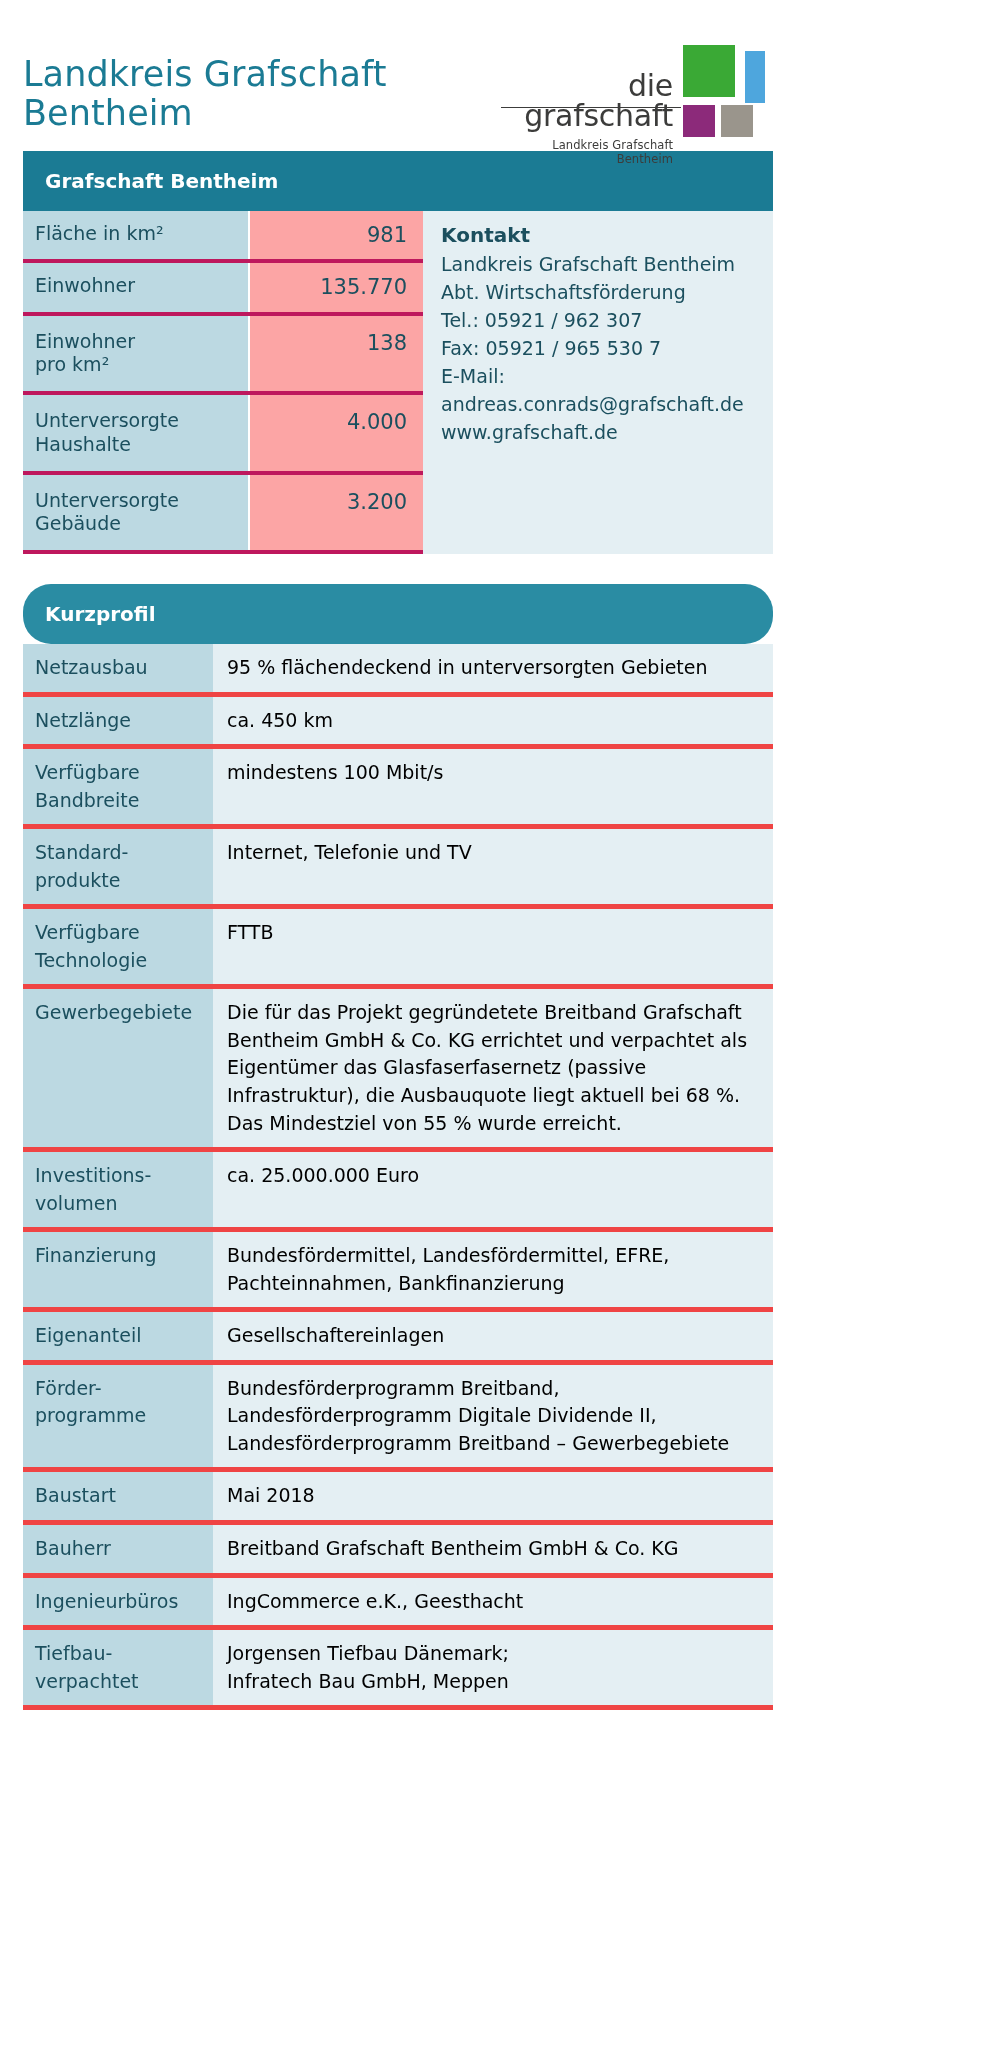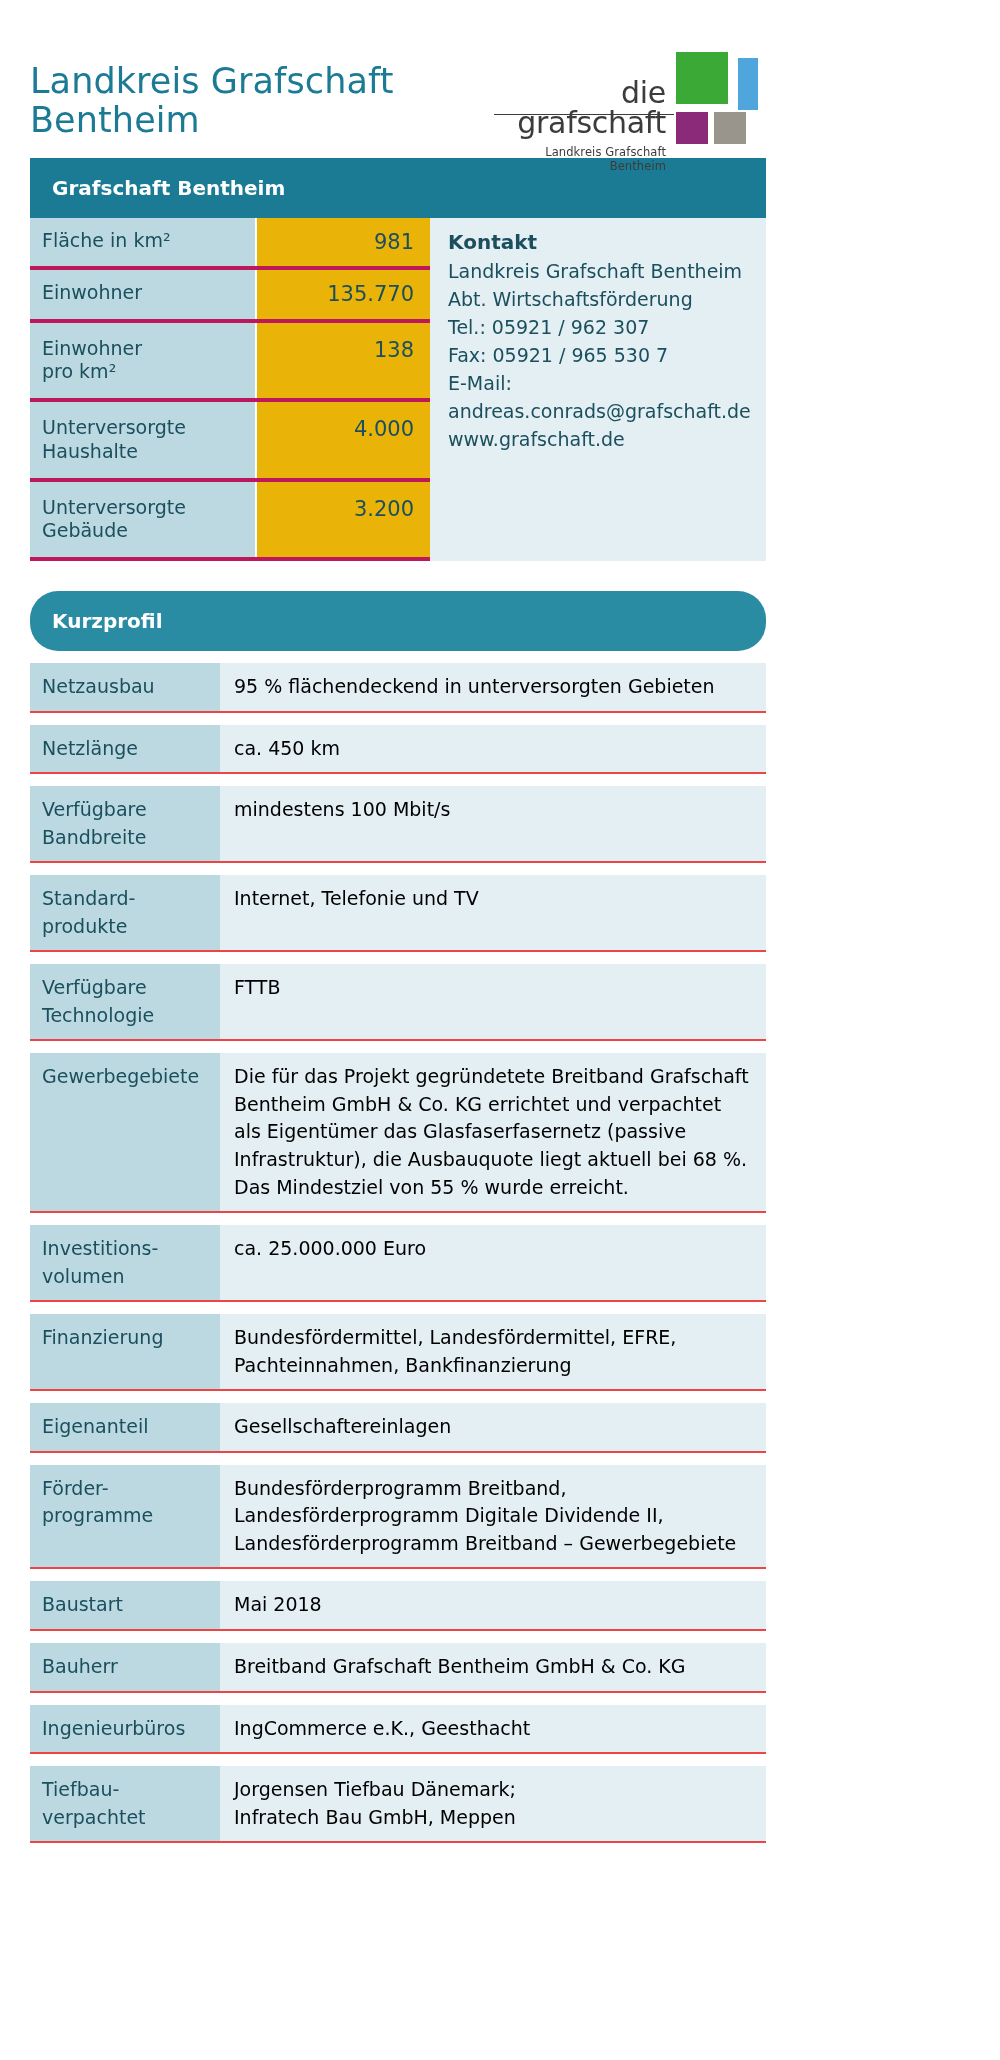--- a/index.html
+++ b/index.html
@@ -7,21 +7,21 @@
     margin: 0; padding: 0;
     width: 1000px;
     background: #ffffff;
     font-family: "DejaVu Sans", "Liberation Sans", sans-serif;
   }
   .page {
     position: relative;
     width: 796px;
     min-height: 2060px;
     background: #ffffff;
-    padding: 8px;
+    padding: 1px;
   }
 
   
   .header {
     display: flex;
     align-items: flex-start;
     justify-content: space-between;
     padding: 38px 22px 0 22px;
     height: 150px;
   }
@@ -107,21 +107,21 @@
   }
   .fact-label {
     background: #bcd9e2;
     color: #1b4f5e;
     font-size: 19px;
     padding: 11px 12px;
     flex: 1 1 auto;
     line-height: 1.25;
   }
   .fact-value {
-    background: #eab308;
+    background: #fca5a5;
     color: #1b4f5e;
     font-size: 21px;
     padding: 11px 16px 11px 8px;
     text-align: right;
     flex: 0 0 175px;
     border-left: 2px solid #ffffff;
     line-height: 1.25;
   }
   .fact-row.tall .fact-label,
   .fact-row.tall .fact-value { padding-top: 14px; padding-bottom: 14px; }
@@ -143,22 +143,21 @@
   }
 
   
   .profile {
     margin: 0 22px;
     width: calc(100% - 44px);
   }
   .p-row {
     display: flex;
     align-items: stretch;
-    border-bottom: 2px solid #ef4444;
-    margin-top: 12px;
+    border-bottom: 5px solid #ef4444;
   }
   .p-label {
     background: #bcd9e2;
     color: #1b4f5e;
     font-size: 19px;
     line-height: 1.45;
     padding: 10px 12px;
     flex: 0 0 190px;
   }
   .p-value {

